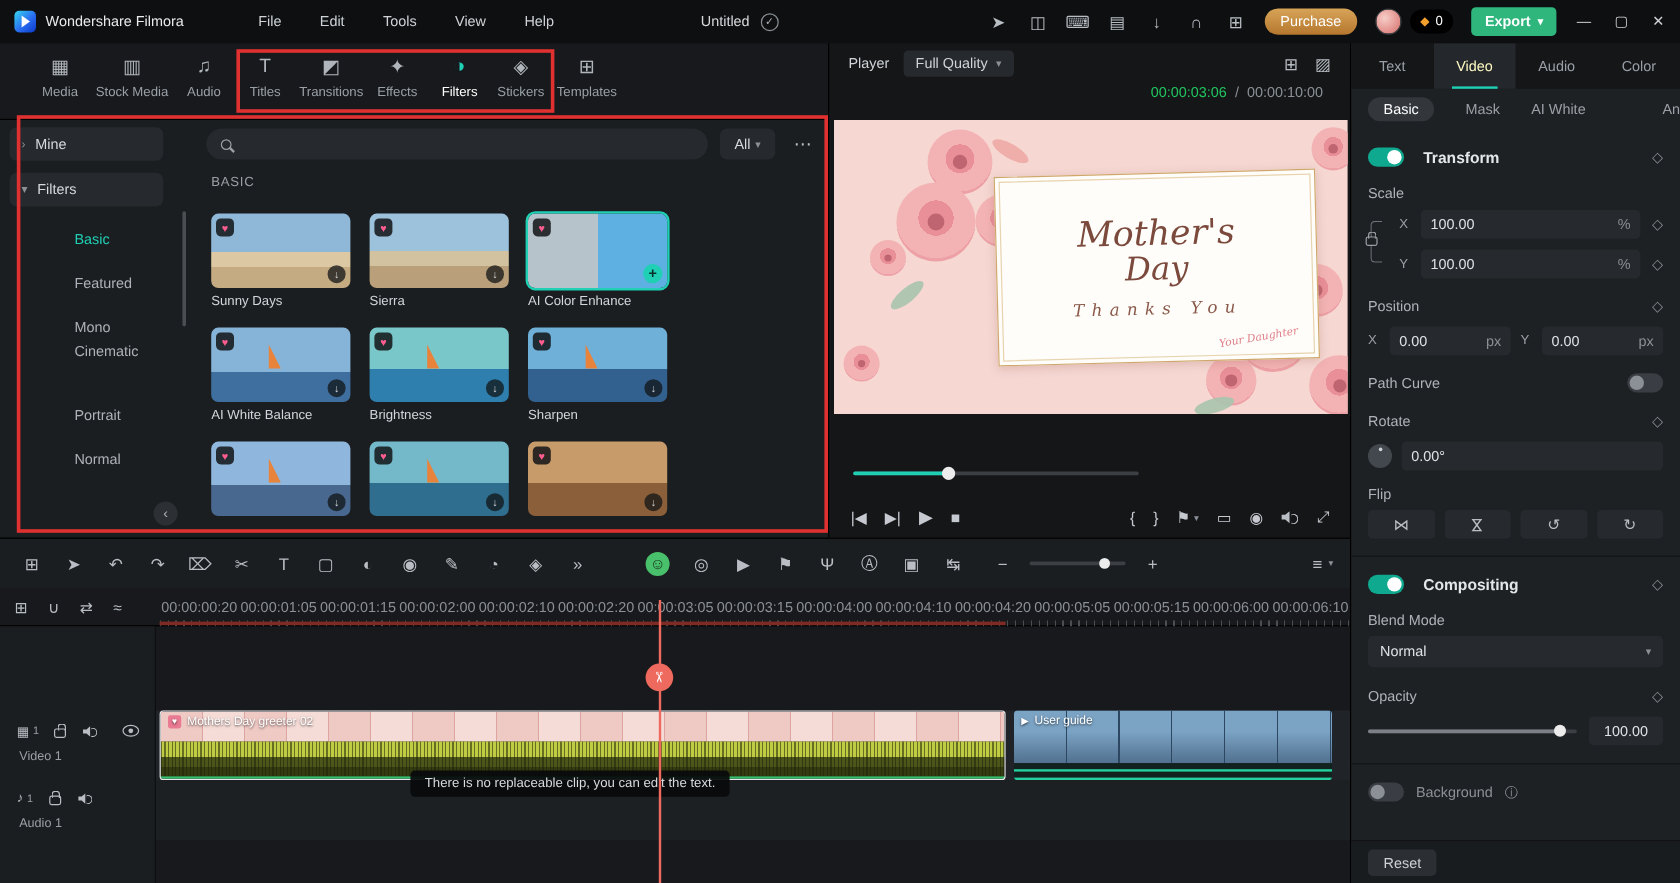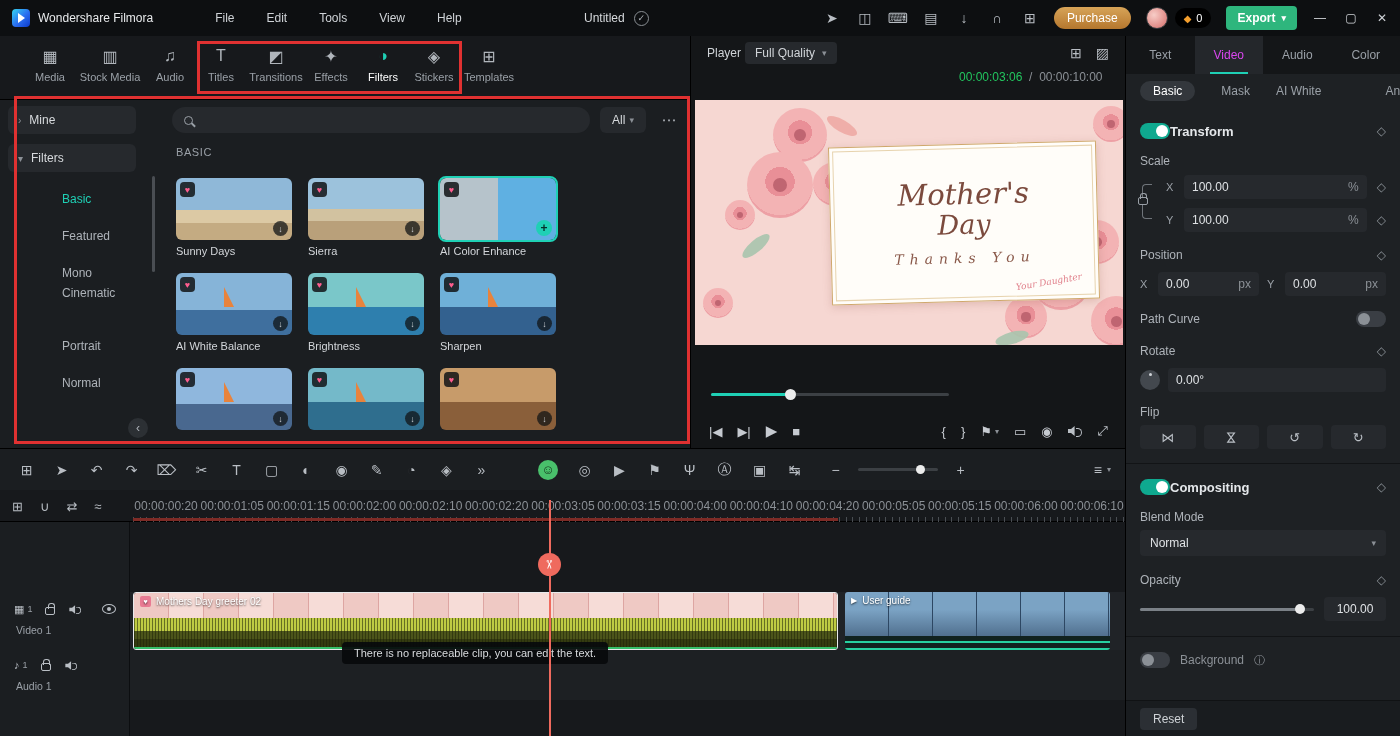--- a/index.html
+++ b/index.html
@@ -66,21 +66,21 @@
   .th3{background:linear-gradient(90deg,#b6c3cb 0 50%,#5fb0e2 50%)}
   .th4{background:linear-gradient(180deg,#86b4d8 0 60%,#3f6f9e 60%)}
   .th5{background:linear-gradient(180deg,#7ac7c9 0 55%,#2e7fae 55%)}
   .th6{background:linear-gradient(180deg,#6fb0d8 0 55%,#33618f 55%)}
   .th7{background:linear-gradient(180deg,#8fb7dd 0 58%,#49688f 58%)}
   .th8{background:linear-gradient(180deg,#74b9c9 0 55%,#2f6e8e 55%)}
   .th9{background:linear-gradient(180deg,#c79b6a 0 55%,#8a5f3a 55%)}
 
   
   .player{position:absolute;left:690px;top:36px;width:435px;height:412px;background:#141618;border-left:1px solid #000}
-  .phead{height:34px;display:flex;align-items:center;padding:0 16px;gap:4px}
+  .phead{height:34px;display:flex;align-items:center;padding:0 16px;gap:12px}
   .plabel{color:#d0d4d8}
   .quality{height:22px;padding:0 10px;background:#26292d;border-radius:4px;display:flex;align-items:center;gap:7px;color:#d0d4d8}
   .quality .chev{font-size:9px;color:#8b9096}
   .pheadic{margin-left:auto;display:flex;gap:14px}
   .pheadic .ic{font-size:14px}
   .preview{position:absolute;left:4px;top:64px;width:428px;height:245px;background:#f6d7d2;overflow:hidden}
   .fl{position:absolute;border-radius:50%;background:radial-gradient(circle at 50% 45%,#e98f97 0 30%,#f3b3b4 30% 68%,#eda0a5 68%)}
   .fl::after{content:"";position:absolute;left:50%;top:50%;width:22%;height:22%;margin:-11% 0 0 -11%;border-radius:50%;background:#bf6571}
   .leaf{position:absolute;width:34px;height:12px;border-radius:50%;background:#eeaaa4;opacity:.9}
   .leaf.g{background:#a9c4ad}
@@ -100,26 +100,26 @@
   .pbtn{font-size:13px;color:#c6cad0;display:inline-flex;align-items:center;gap:3px}
   .pbtn.big{font-size:15px}
   .spk{position:relative;width:15px;height:11px}
   .spk::before{content:"";position:absolute;left:0;top:0;width:9px;height:11px;background:#b9bec4;clip-path:polygon(0 32%,38% 32%,78% 4%,78% 96%,38% 68%,0 68%)}
   .spk::after{content:"";position:absolute;right:1px;top:2px;width:5px;height:7px;border:1.4px solid #b9bec4;border-left:none;border-radius:0 7px 7px 0}
 
   
   .props{position:absolute;left:1125px;top:36px;width:275px;height:700px;background:#1e2124;border-left:1px solid #000;display:flex;flex-direction:column;z-index:5}
   .ptabs{height:38px;display:flex;background:#141618;flex:none}
   .ptab{flex:1;display:flex;align-items:center;justify-content:center;color:#9aa0a7;position:relative;cursor:default}
-  .ptab.active{background:#24272b;color:#d946ef}
+  .ptab.active{background:#24272b;color:#fef9c3}
   .ptab.active::after{content:"";position:absolute;left:22%;right:22%;bottom:0;height:2px;background:#1fd0b5}
   .psubtabs{height:34px;display:flex;align-items:center;padding:0 14px;color:#9aa0a7;flex:none;overflow:hidden;white-space:nowrap}
   .pill{background:#33373c;color:#fff;padding:3px 13px;border-radius:12px}
   .pbody{flex:1;overflow:hidden;padding:8px 14px 0 14px;position:relative}
-  .sechead{display:flex;align-items:center;gap:0;height:30px}
+  .sechead{display:flex;align-items:center;gap:16px;height:30px}
   .sechead .ttl{color:#e4e7ea;font-weight:bold;font-size:13px}
   .dia{margin-left:auto;color:#878d93;font-size:12px}
   .tgl{width:30px;height:16px;border-radius:8px;background:#3a3e44;position:relative;flex:none}
   .tgl::after{content:"";position:absolute;width:12px;height:12px;border-radius:50%;background:#8b9096;top:2px;left:2px}
   .tgl.on{background:#0fa98f}
   .tgl.on::after{left:16px;background:#fff}
   .lbl{font-size:12px;color:#aeb3b9}
   .mt8{margin-top:8px}.mt12{margin-top:12px}.mt14{margin-top:14px}
   .lblrow{display:flex;align-items:center;height:20px}
   .xywrap{position:relative;padding-left:26px;margin-top:6px}

